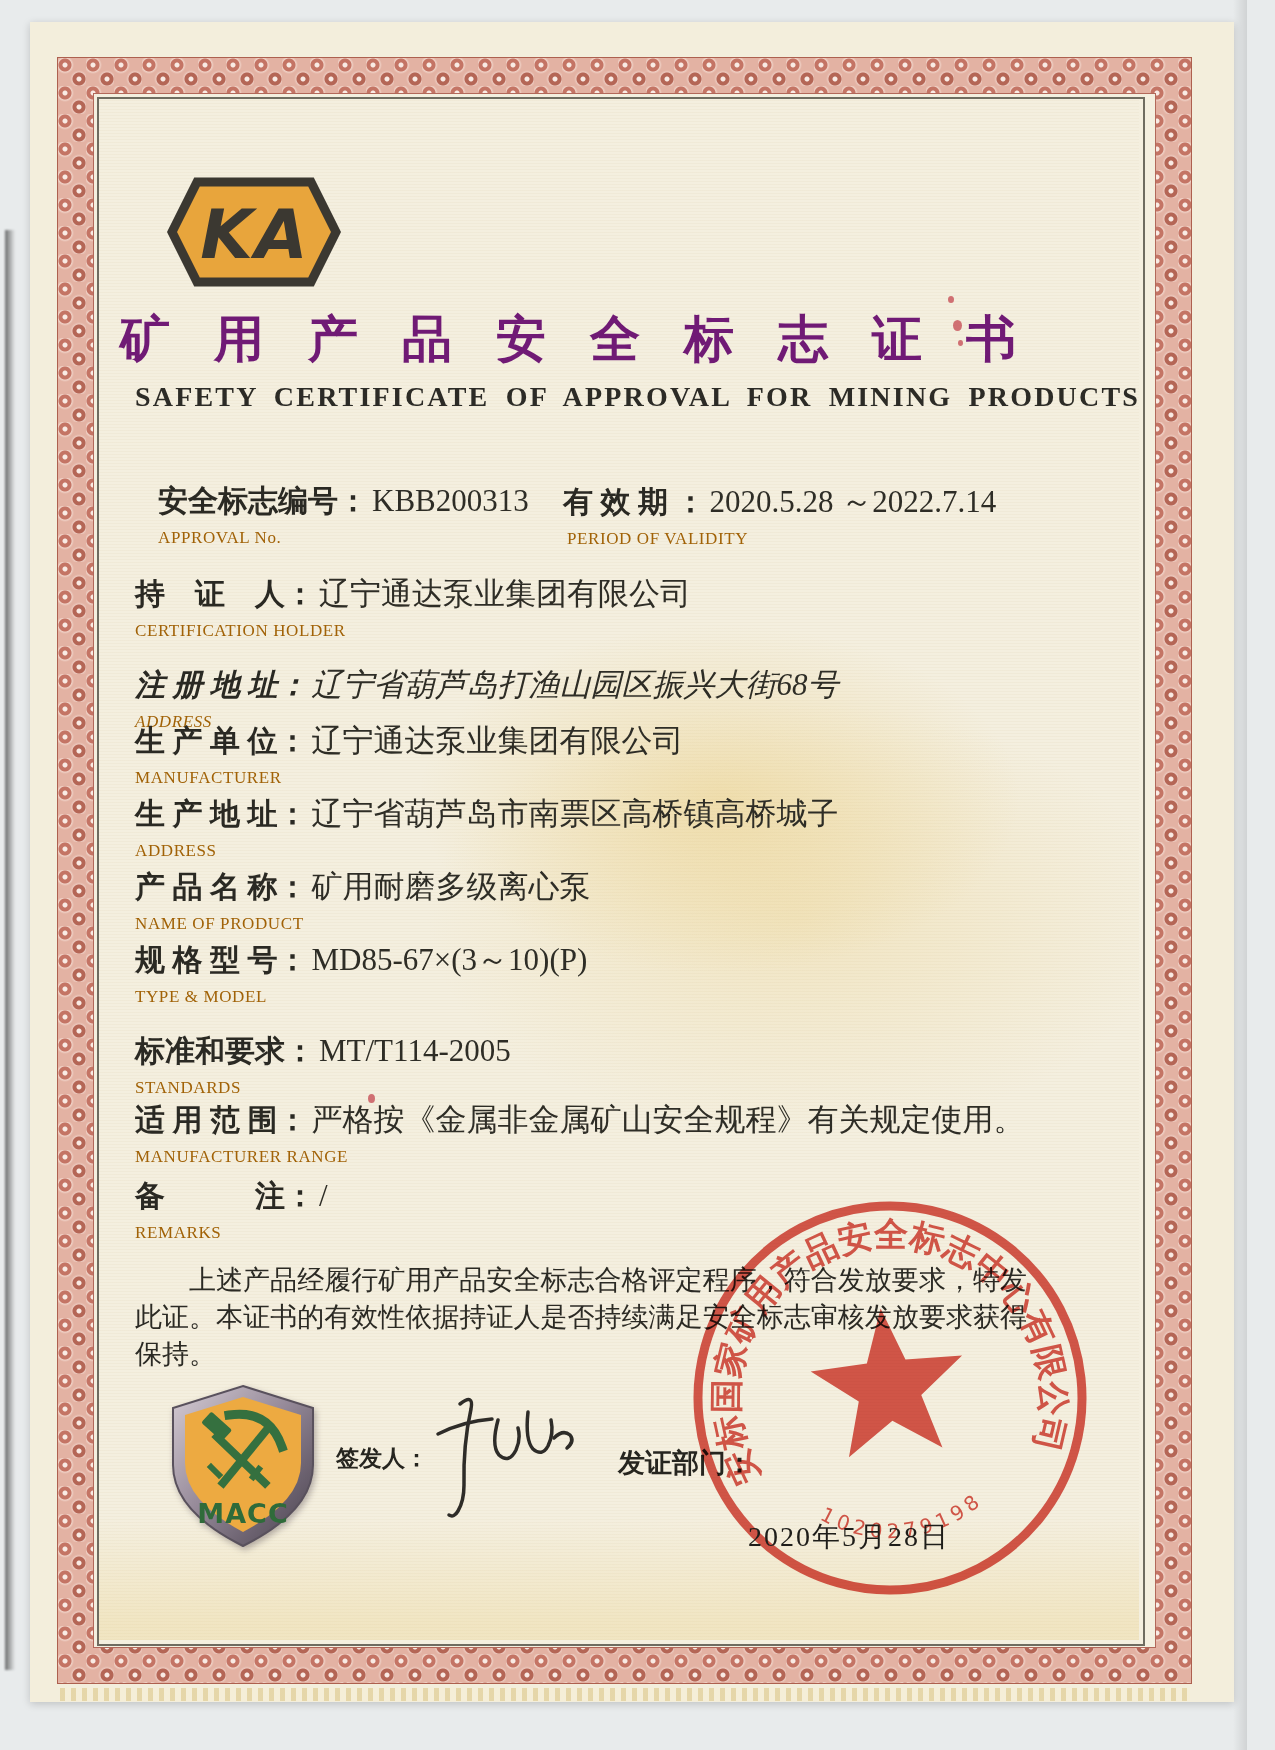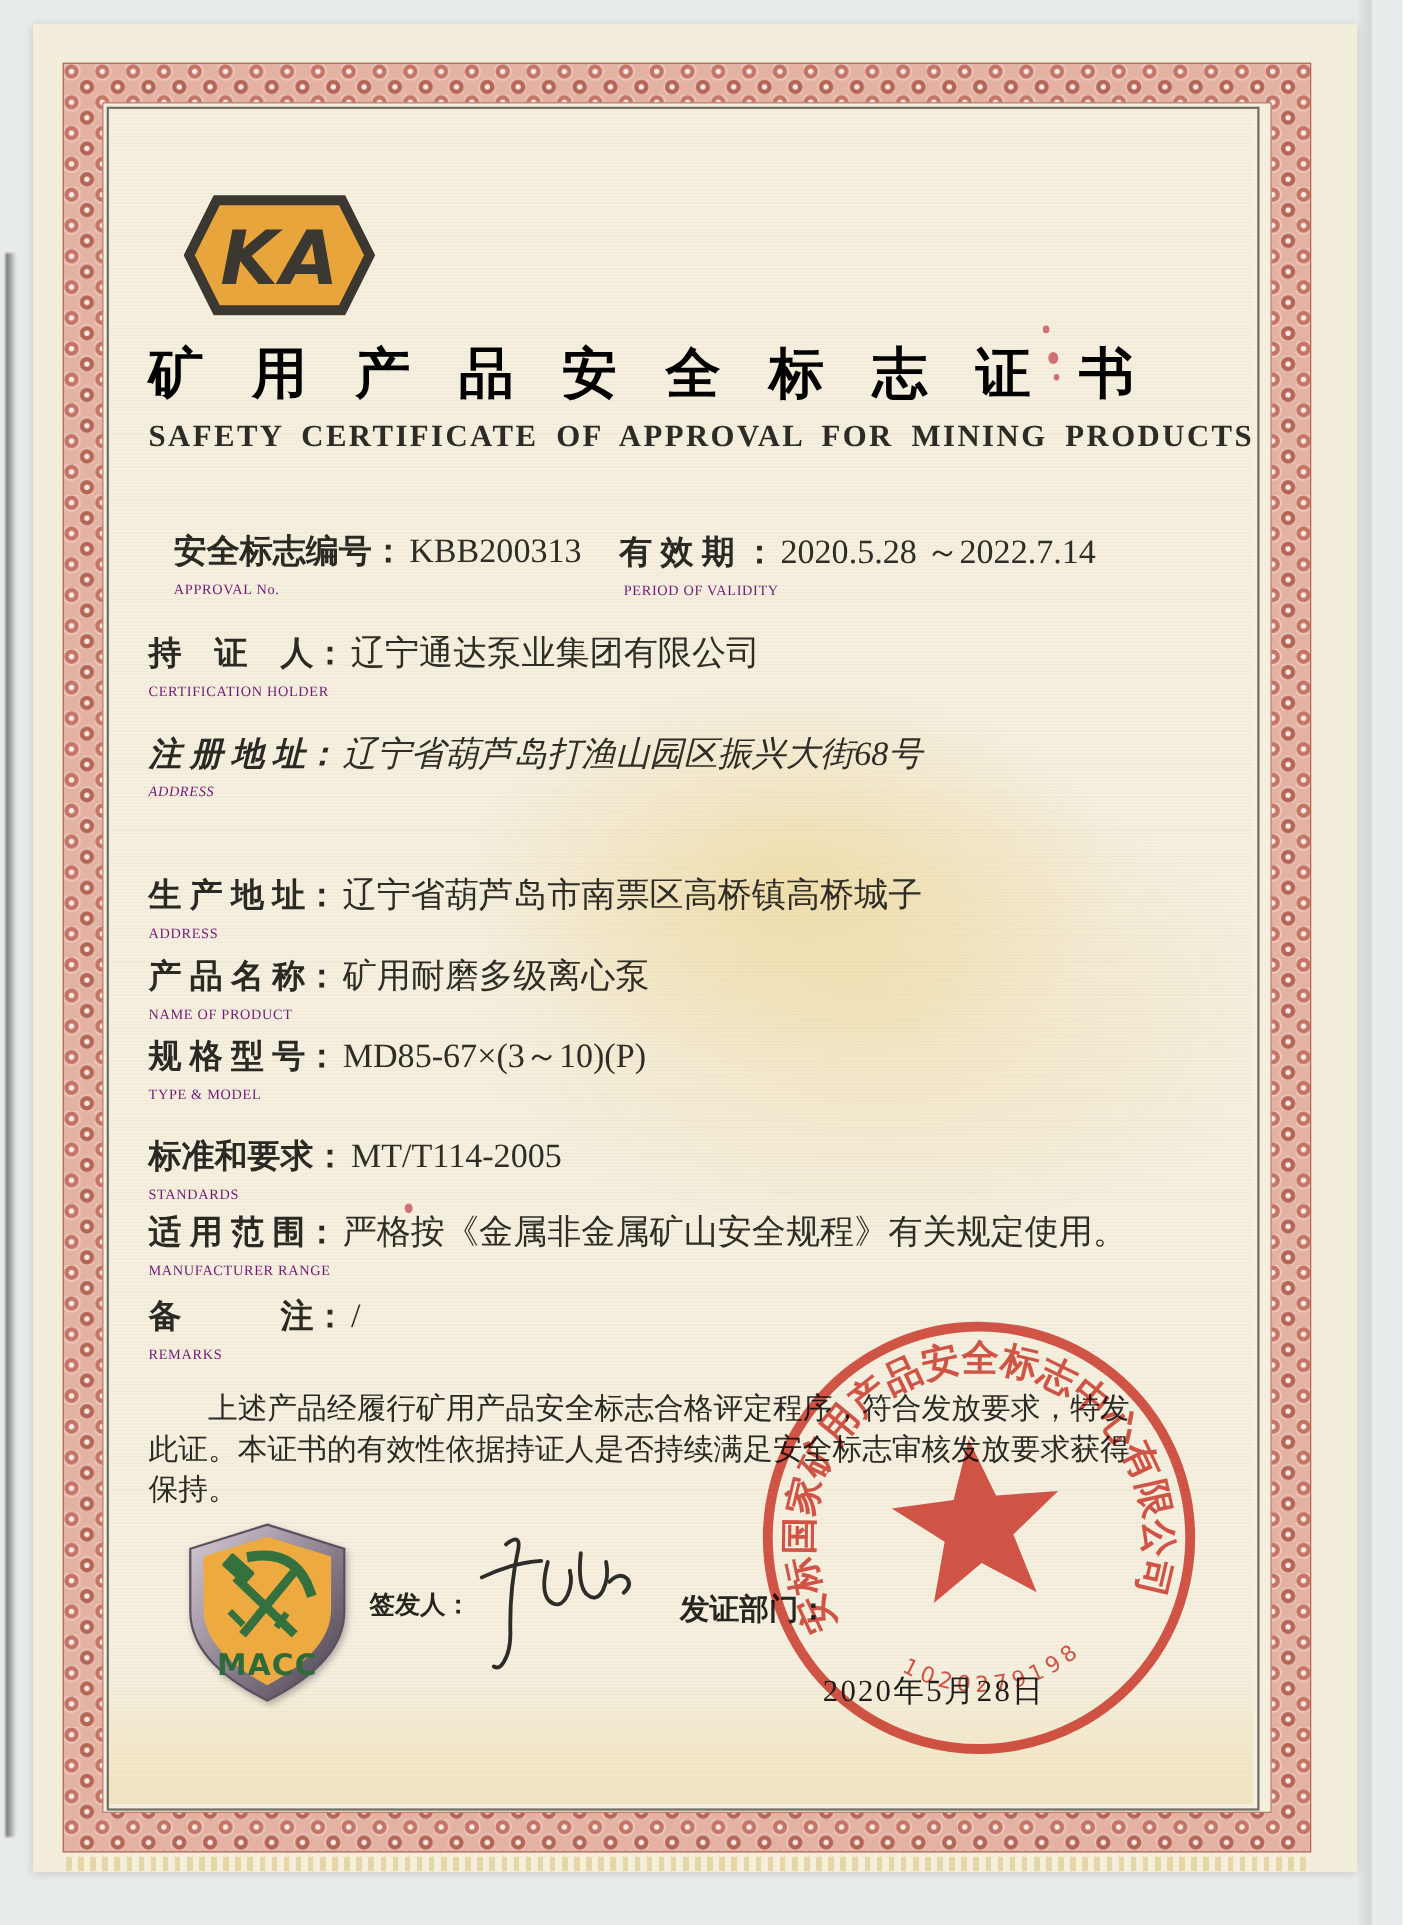--- a/index.html
+++ b/index.html
@@ -32,29 +32,29 @@
   .inner-line{position:absolute;left:97px;top:97px;width:1044px;height:1545px;
        border:2px solid #6f6c60;}
   
   .sheet-edge{position:absolute;left:60px;top:1688px;width:1130px;height:13px;opacity:.75;
        background:repeating-linear-gradient(90deg, rgba(210,180,96,.55) 0 5px, rgba(246,238,214,.9) 5px 11px);}
 
   .content{position:absolute;left:0;top:0;width:1063px;height:1750px;color:#26251f;padding-left:36px;}
   .abs{position:absolute;}
 
   .ka-logo{left:167px;top:177px;width:174px;height:110px;}
-  .cert-title{left:135px;top:306px;font-size:50px;font-weight:bold;letter-spacing:44px;
-       color:#000000;white-space:nowrap;}
+  .cert-title{left:120px;top:306px;font-size:50px;font-weight:bold;letter-spacing:44px;
+       color:#701a75;white-space:nowrap;}
   .cert-subtitle{left:135px;top:381px;font-size:28px;font-weight:bold;letter-spacing:2.2px;
        word-spacing:7px;color:#2c2b26;white-space:nowrap;}
 
   .row{left:135px;white-space:nowrap;}
   .flabel{font-size:30px;font-weight:bold;color:#2a2923;}
   .fvalue{font-size:31px;color:#2e2d26;}
-  .fen{font-size:13px;letter-spacing:.6px;color:#701a75;margin-top:6px;font-weight:normal;}
+  .fen{font-size:17px;letter-spacing:.6px;color:#a16207;margin-top:6px;font-weight:normal;}
   .vgroup{position:absolute;top:0;white-space:nowrap;margin-left:23px;}
 
   .statement{left:135px;top:1262px;width:892px;font-size:27px;line-height:37px;
        text-align:justify;text-indent:2em;color:#2b2a24;}
 
   .macc{left:167px;top:1383px;width:152px;height:166px;filter:drop-shadow(2px 3px 3px rgba(60,50,60,.35));}
   .signer-label{left:336px;top:1443px;font-size:23px;font-weight:bold;}
   .signature{left:430px;top:1390px;width:150px;height:140px;}
   .dept-label{left:618px;top:1445px;font-size:27px;font-weight:bold;}
   .seal{left:690px;top:1198px;width:400px;height:400px;mix-blend-mode:multiply;opacity:.9;}
@@ -107,20 +107,25 @@
 
     <div class="abs row" style="top:573px;">
       <span class="flabel">持　证　人：</span>
       <span class="fvalue">辽宁通达泵业集团有限公司</span>
       <div class="fen">CERTIFICATION HOLDER</div>
     </div>
     <div class="abs row" style="top:664px;font-style:italic;">
       <span class="flabel">注 册 地 址：</span>
       <span class="fvalue">辽宁省葫芦岛打渔山园区振兴大街68号</span>
       <div class="fen">ADDRESS</div>
+    </div>
+    <div class="abs row" style="top:720px;">
+      <span class="flabel">生 产 单 位：</span>
+      <span class="fvalue">辽宁通达泵业集团有限公司</span>
+      <div class="fen">MANUFACTURER</div>
     </div>
     <div class="abs row" style="top:793px;">
       <span class="flabel">生 产 地 址：</span>
       <span class="fvalue">辽宁省葫芦岛市南票区高桥镇高桥城子</span>
       <div class="fen">ADDRESS</div>
     </div>
     <div class="abs row" style="top:866px;">
       <span class="flabel">产 品 名 称：</span>
       <span class="fvalue">矿用耐磨多级离心泵</span>
       <div class="fen">NAME OF PRODUCT</div>

